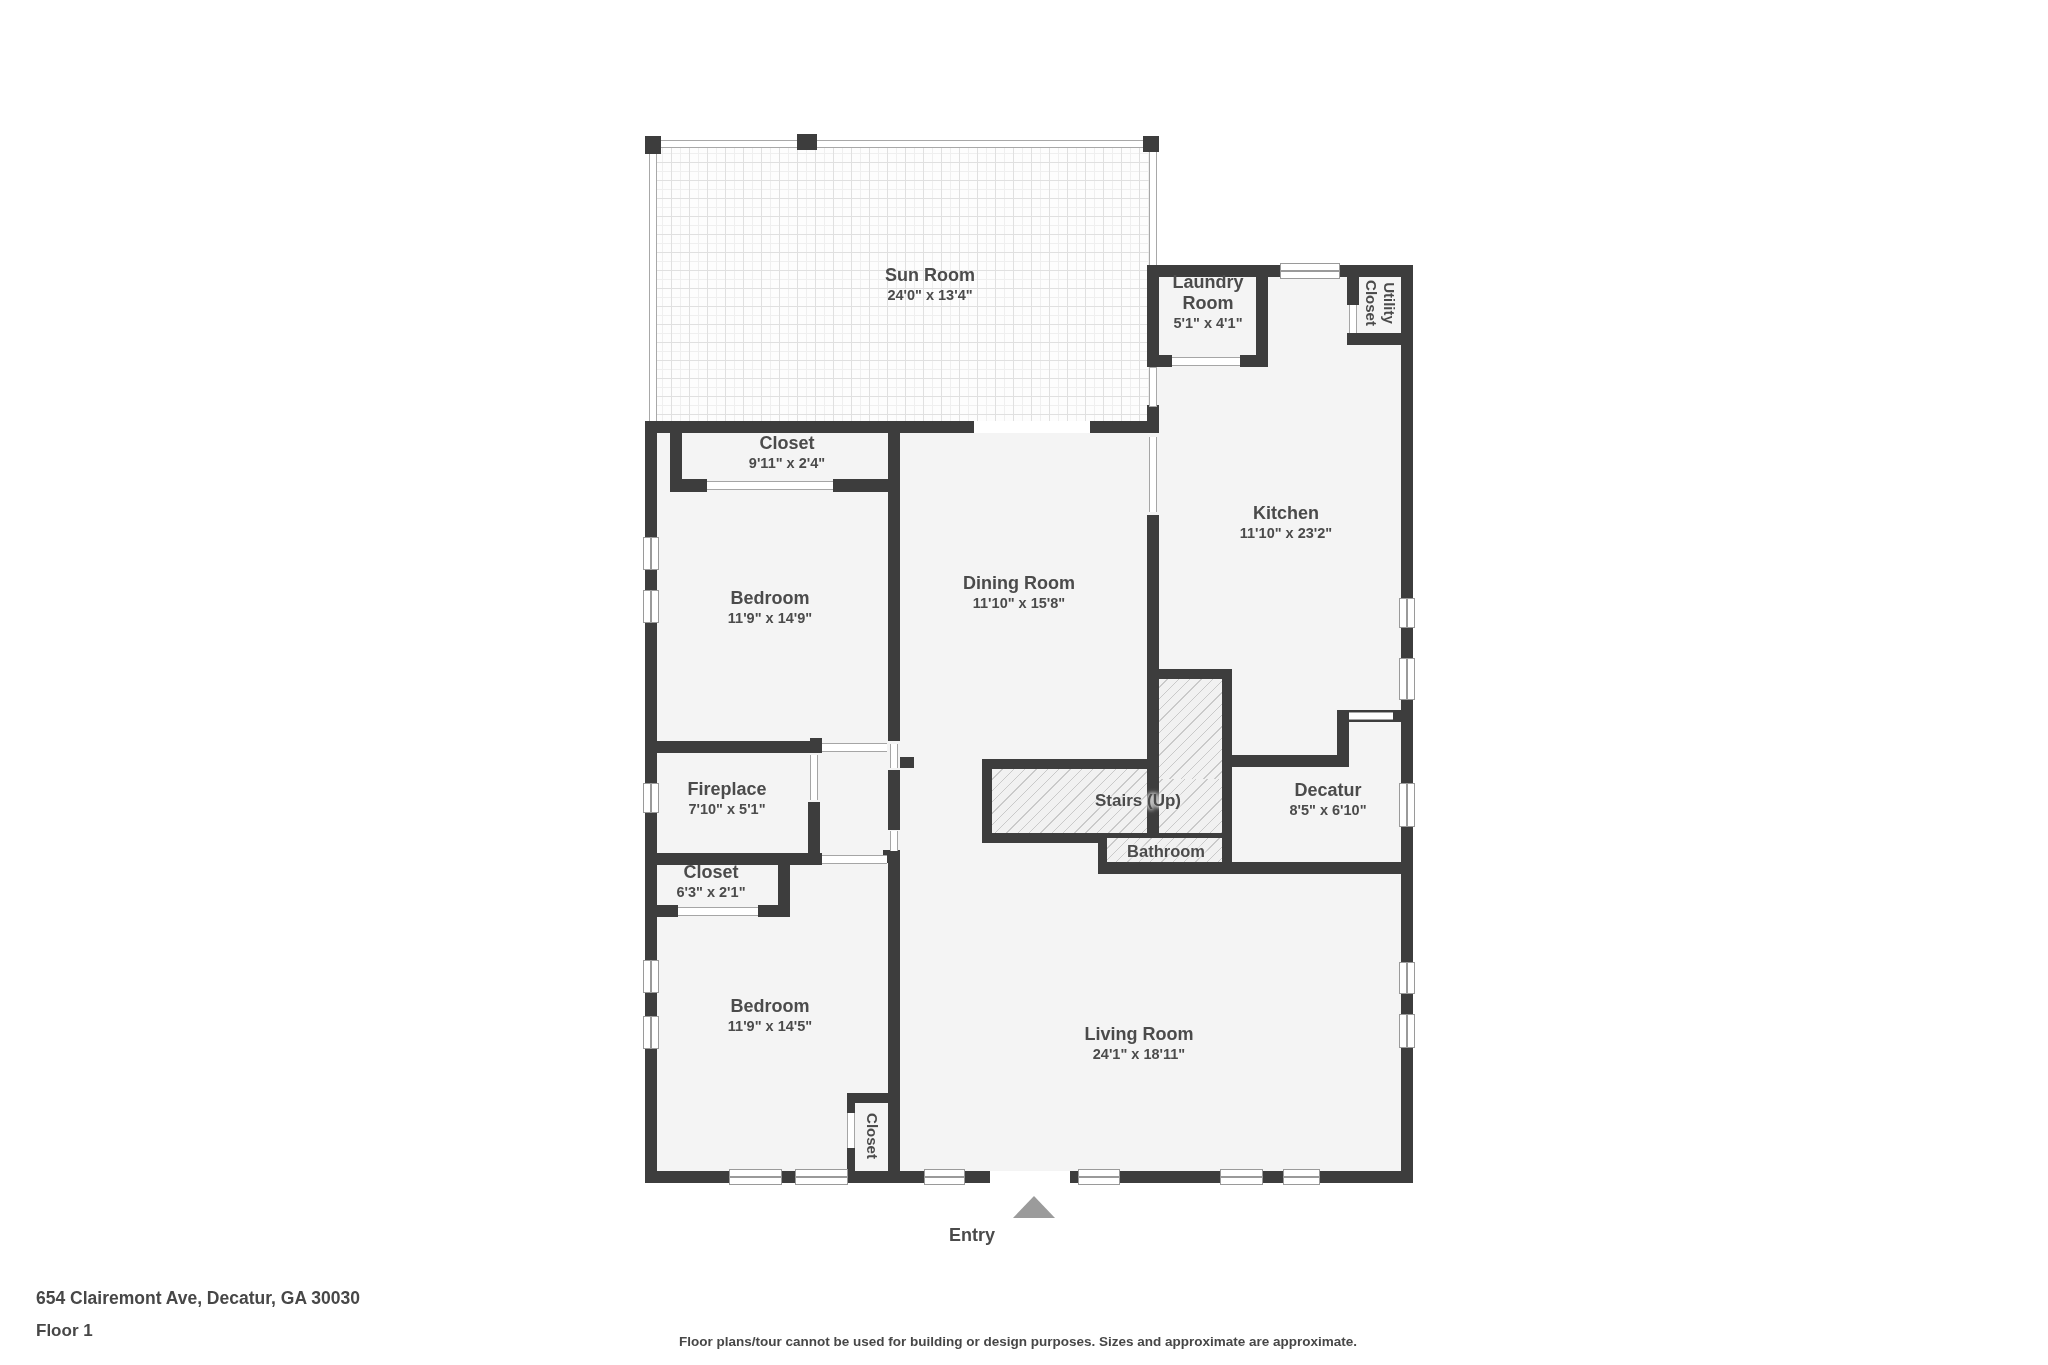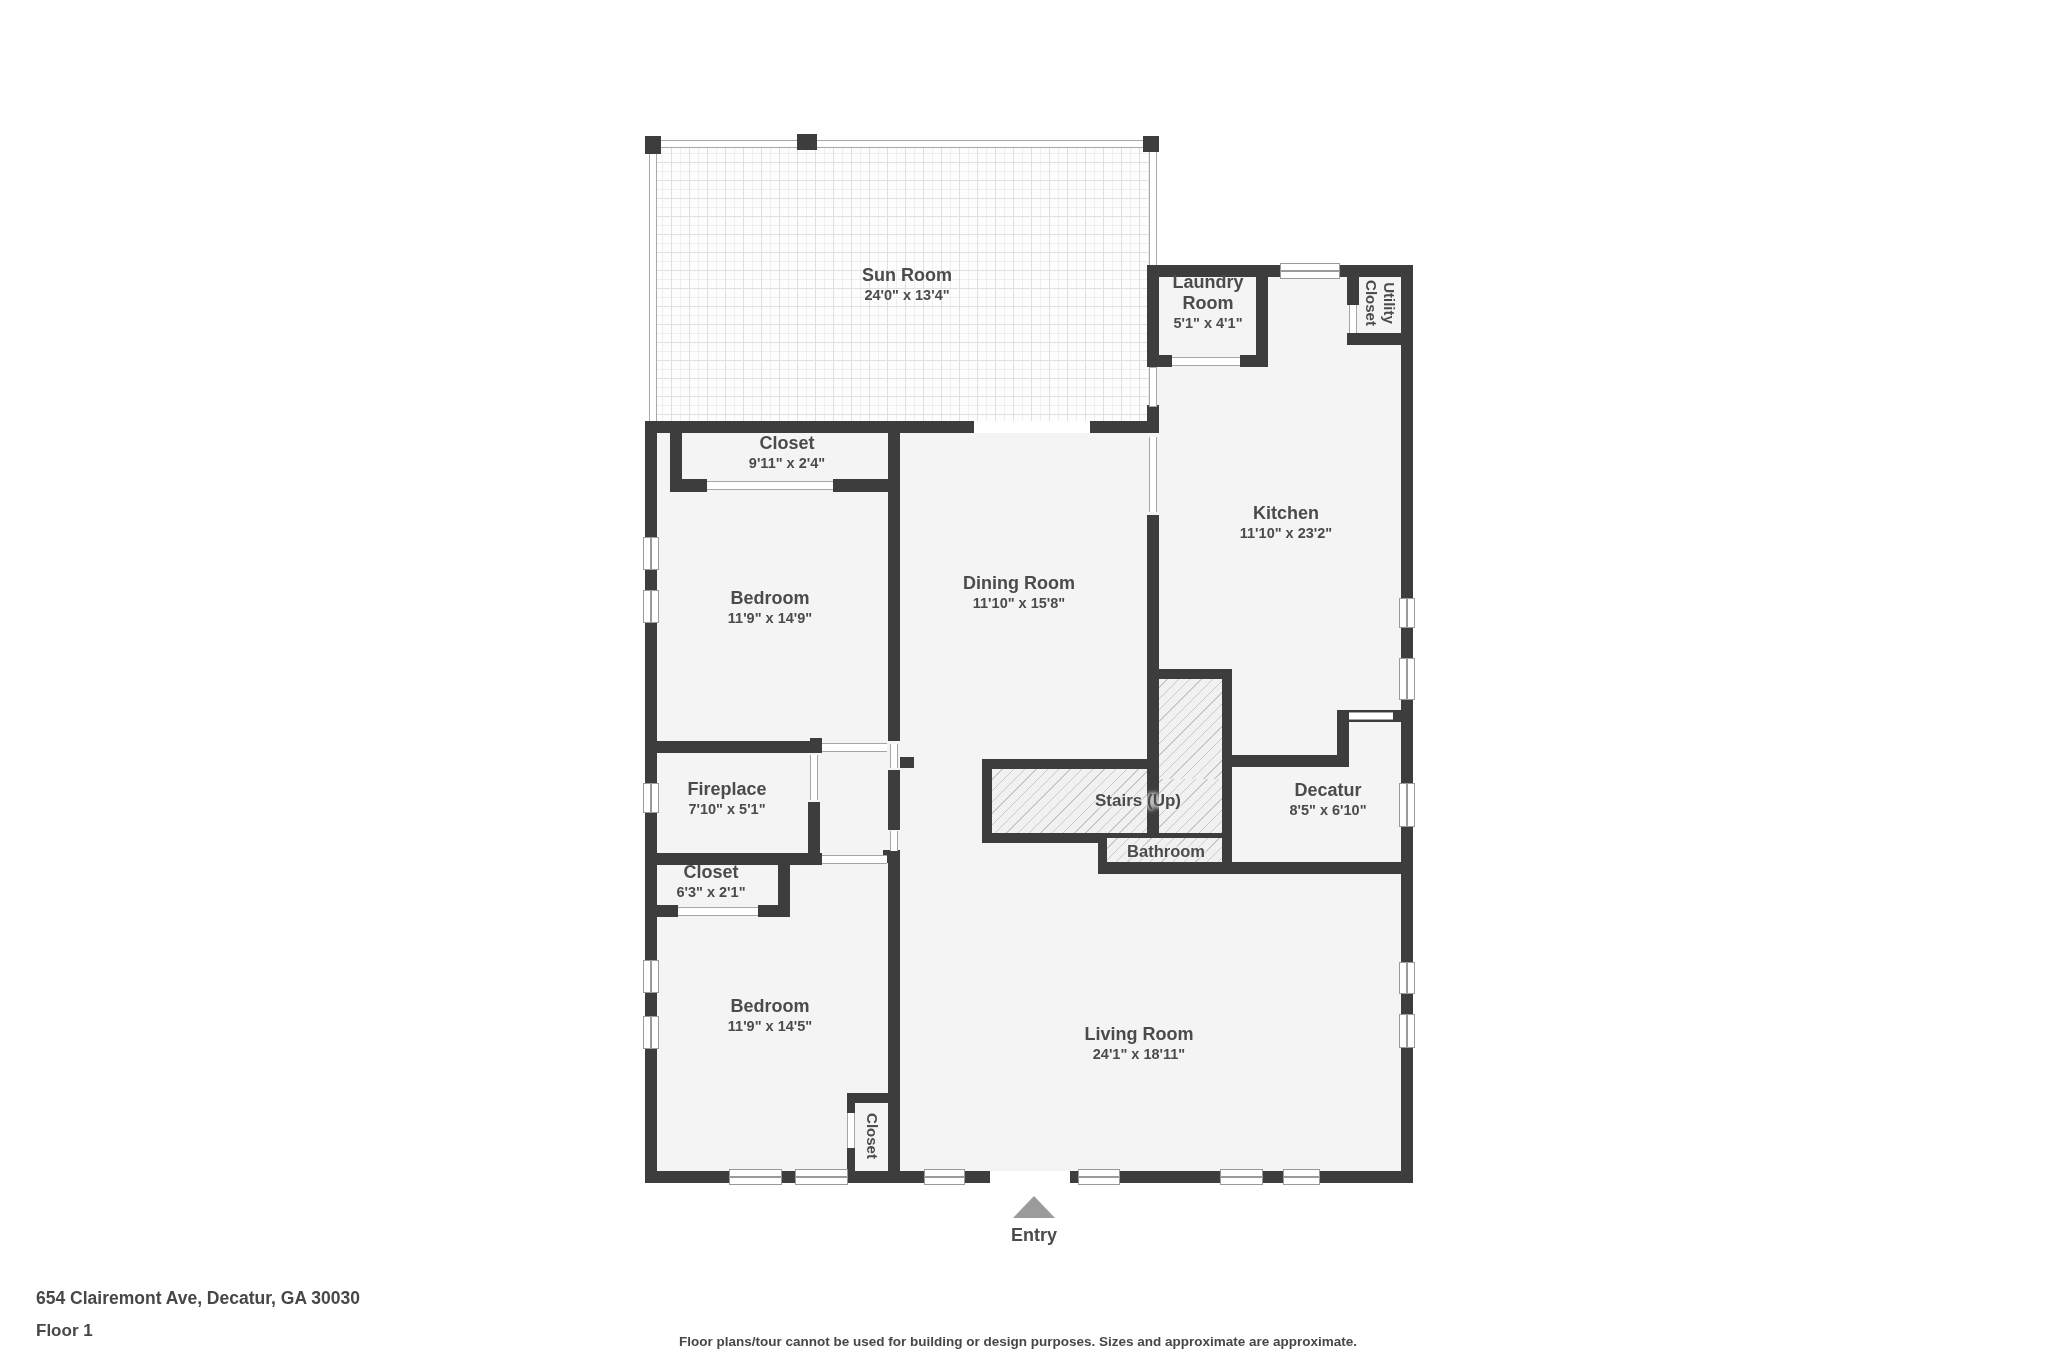--- a/index.html
+++ b/index.html
@@ -151,21 +151,21 @@
   <i class="win-v" style="left:1399px;top:962px;width:16px;height:32px"></i>
   <i class="win-v" style="left:1399px;top:1014px;width:16px;height:34px"></i>
   <i class="win-h" style="left:729px;top:1169px;width:53px;height:16px"></i>
   <i class="win-h" style="left:795px;top:1169px;width:53px;height:16px"></i>
   <i class="win-h" style="left:924px;top:1169px;width:41px;height:16px"></i>
   <i class="win-h" style="left:1078px;top:1169px;width:42px;height:16px"></i>
   <i class="win-h" style="left:1220px;top:1169px;width:43px;height:16px"></i>
   <i class="win-h" style="left:1283px;top:1169px;width:37px;height:16px"></i>
   <i class="win-h" style="left:1280px;top:263px;width:60px;height:16px"></i>
 
-  <div class="lbl" style="left:907px;top:285px">
+  <div class="lbl" style="left:930px;top:285px">
     <div class="nm">Sun Room</div>
     <div class="dm">24'0" x 13'4"</div>
   </div>
   <div class="lbl wrap" style="left:1208px;top:303px;width:104px">
     <div class="nm">Laundry Room</div>
     <div class="dm">5'1" x 4'1"</div>
   </div>
   <div class="lbl rot wrap" style="left:1380px;top:303px;width:64px">
     <div class="nm" style="font-size:15px">Utility Closet</div>
   </div>
@@ -209,21 +209,21 @@
   </div>
   <div class="lbl" style="left:1139px;top:1044px">
     <div class="nm">Living Room</div>
     <div class="dm">24'1" x 18'11"</div>
   </div>
   <div class="lbl rot" style="left:872px;top:1136px">
     <div class="nm" style="font-size:15px">Closet</div>
   </div>
 
   <div class="entry-tri" style="left:1013px;top:1196px"></div>
-  <div class="lbl" style="left:1034px;top:1236px">
+  <div class="lbl" style="left:972px;top:1236px">
     <div class="nm">Entry</div>
   </div>
 
   <div class="footer-line" style="left:36px;top:1288px;font-size:17.5px">654 Clairemont Ave, Decatur, GA 30030</div>
   <div class="footer-line" style="left:36px;top:1321px;font-size:17px">Floor 1</div>
   <div class="footer-line" style="left:1018px;top:1334px;font-size:13.5px;transform:translateX(-50%);white-space:nowrap">Floor plans/tour cannot be used for building or design purposes. Sizes and approximate are approximate.</div>
 
 </div>
 
 </body></html>

